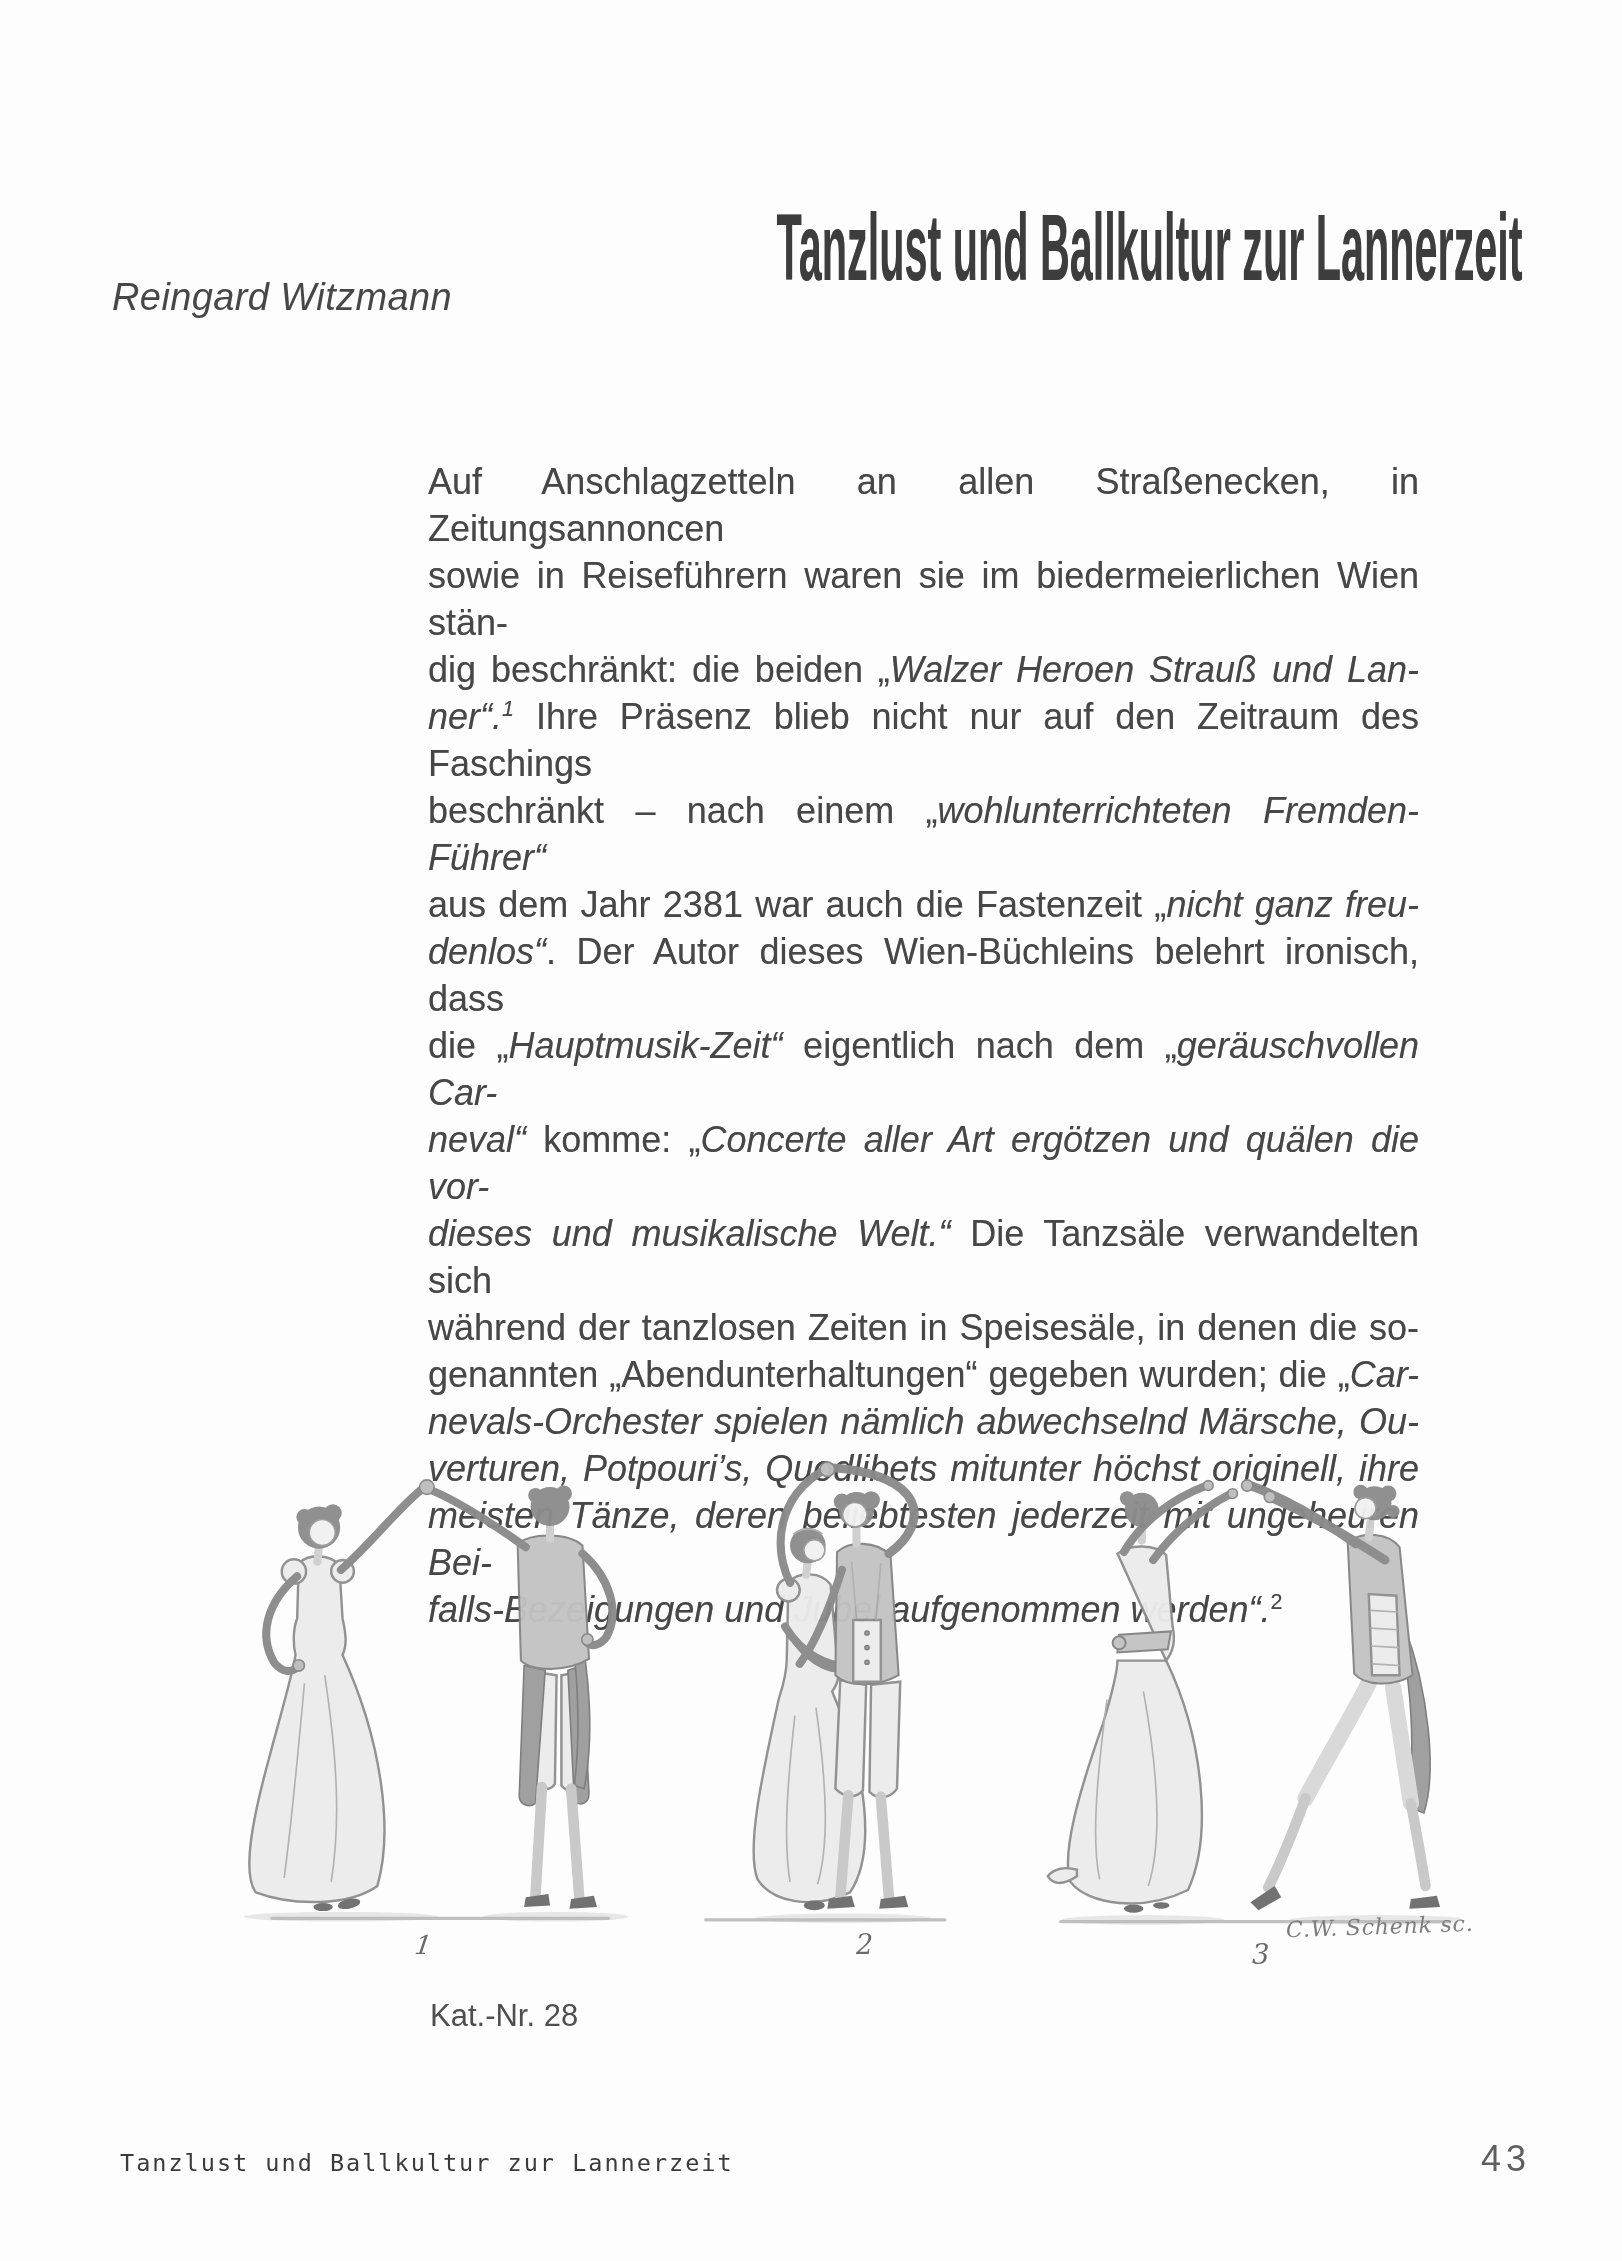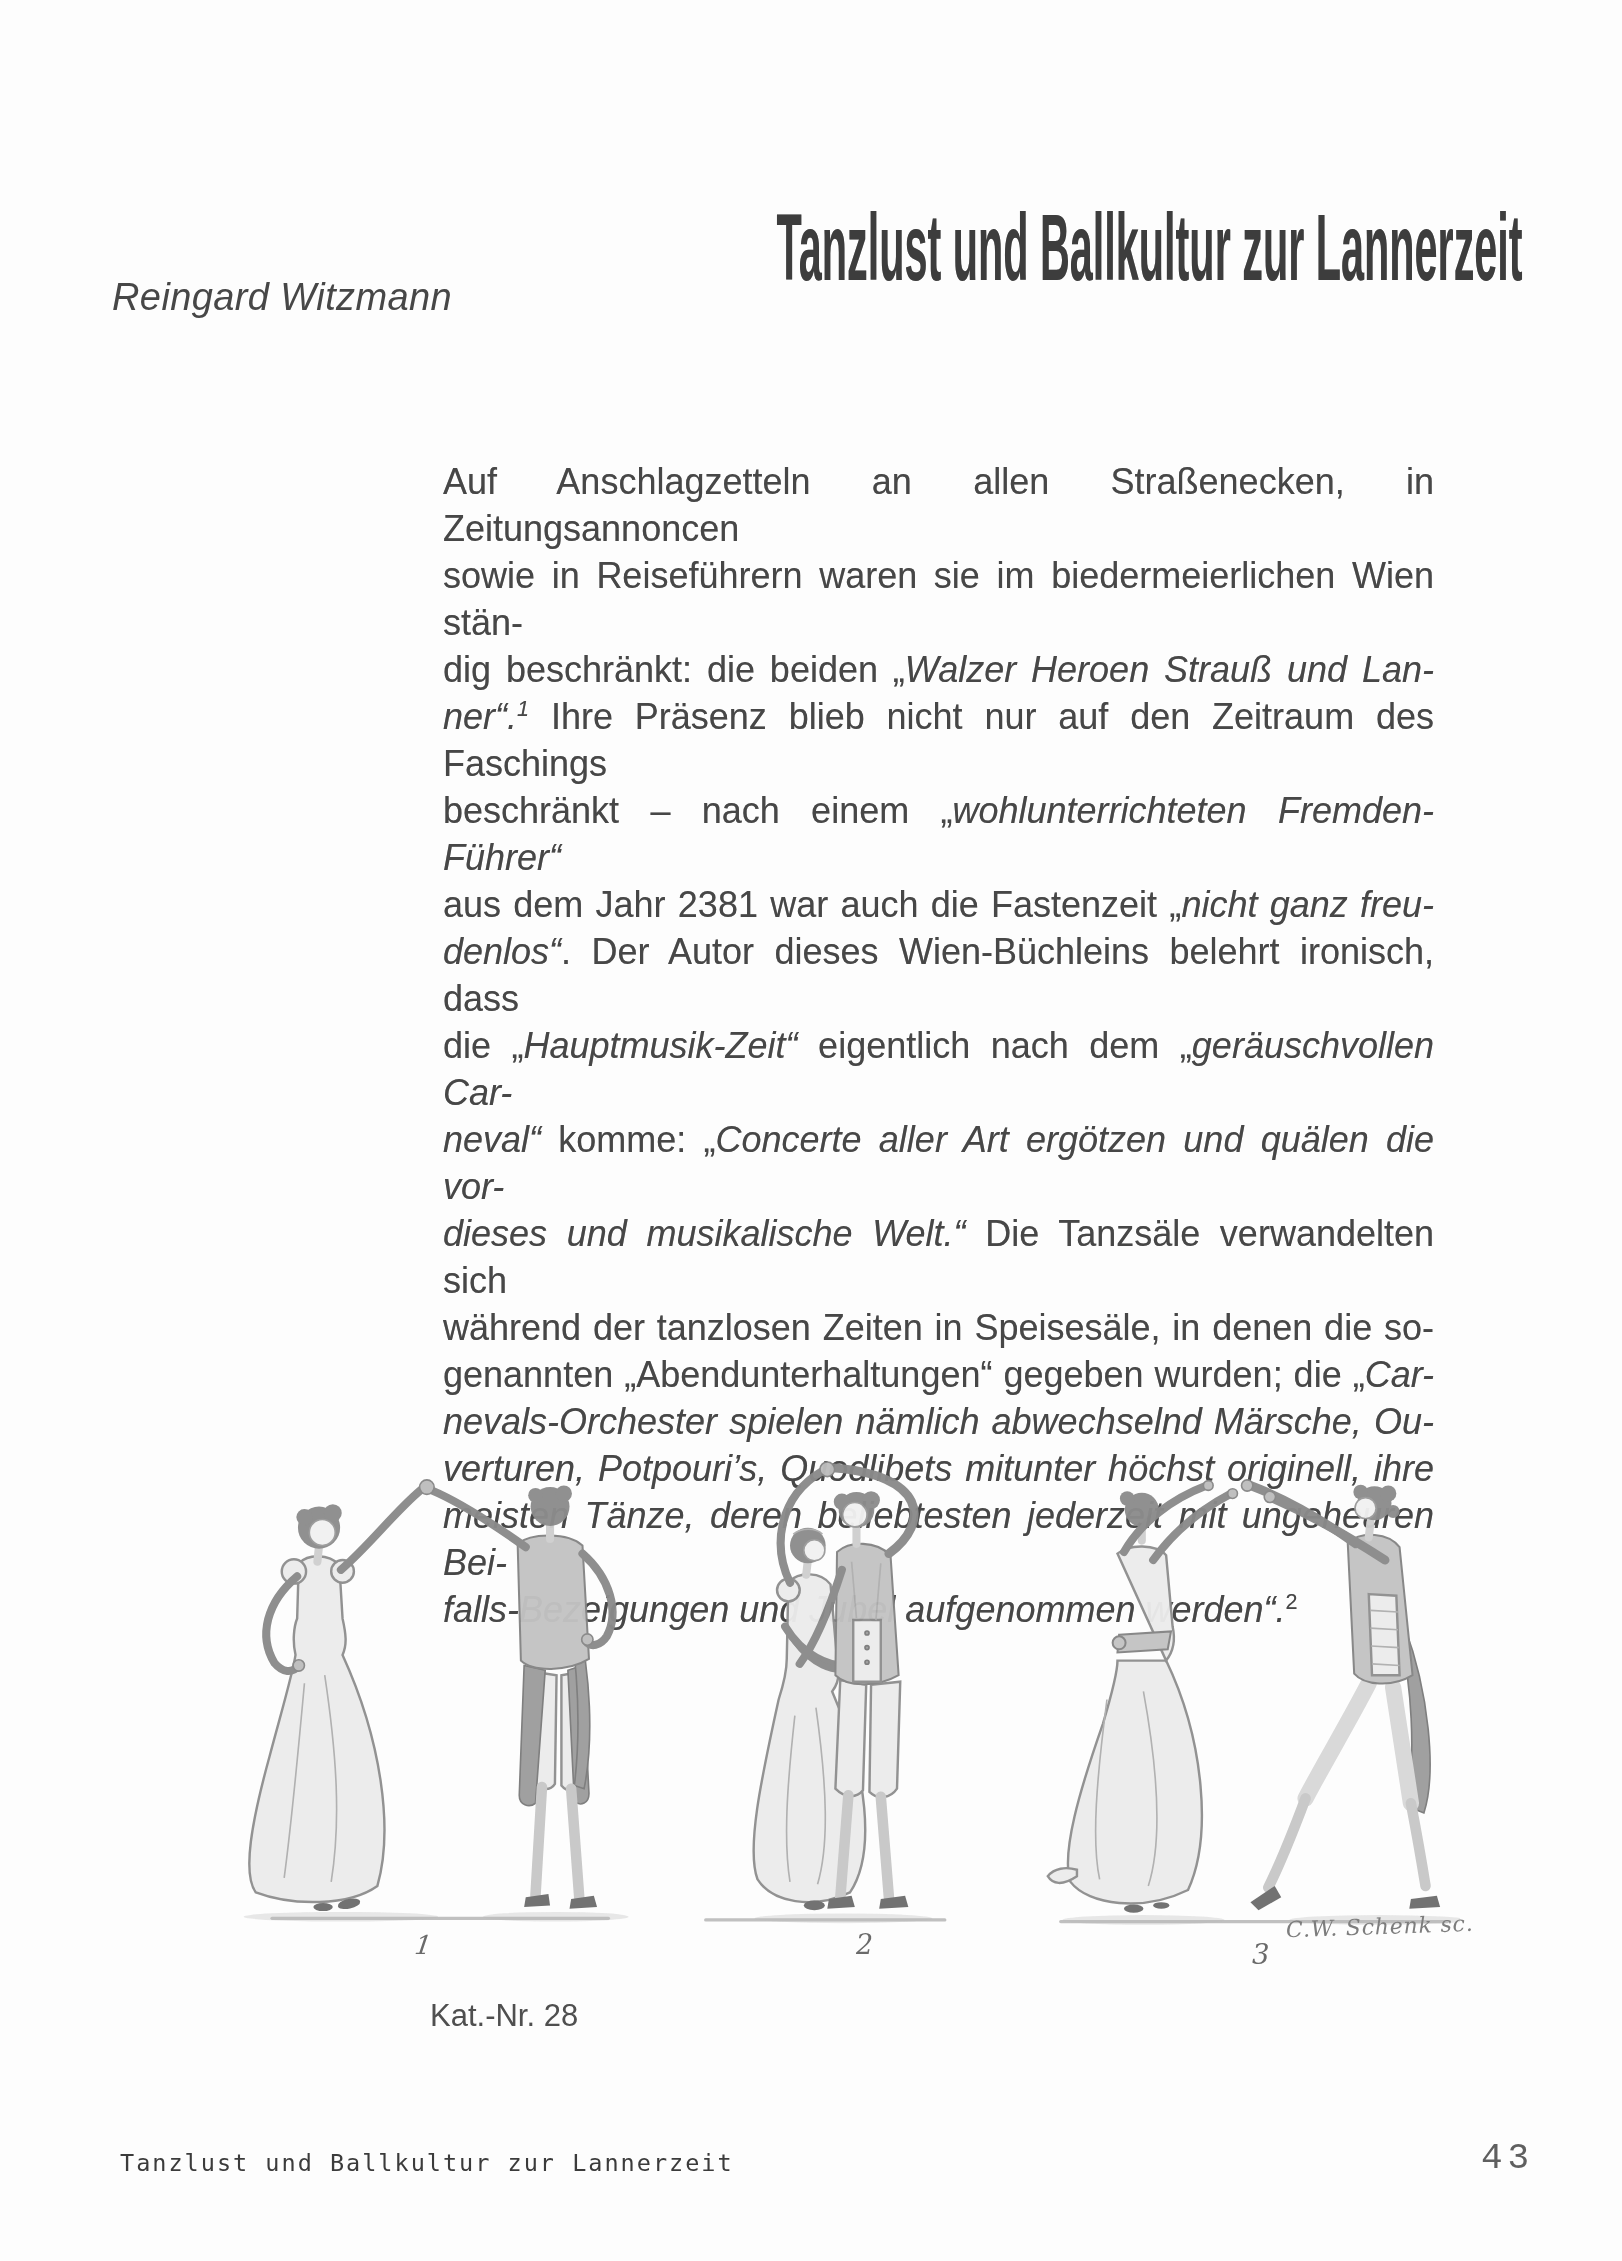--- a/index.html
+++ b/index.html
@@ -22,21 +22,20 @@
     font-size:38px;font-style:italic;color:var(--body_text,#474747);
     letter-spacing:0.4px;
     margin-top:16px;
   }
 
   
   .body-block{
     position:absolute;left:428px;top:458px;width:991px;
     font-size:36px;line-height:47px;color:var(--body_text,#474747);
     text-shadow:0 0 0.5px rgba(70,70,70,.45);
-    margin-left:15px;
   }
   .bline{text-align:justify;text-align-last:justify;white-space:normal;}
   .bline.last{text-align:left;text-align-last:auto;}
   .bline .it{font-style:italic;}
   .bline .sup{font-size:60%;vertical-align:super;line-height:0;}
 
   
   .engraving{position:absolute;left:227px;top:1432px;width:1233px;height:535px;opacity:.96;}
   .fig-num{position:absolute;font-family:"DejaVu Serif",serif;font-style:italic;color:#6a6a6a;}
   .fig-num.n1{left:415px;top:1930px;font-size:26px;transform:skewX(-8deg);}
@@ -52,21 +51,21 @@
   .caption{position:absolute;left:430px;top:1998px;font-size:31px;color:#4f4f4f;}
 
   
   .footer-title{
     position:absolute;left:120px;top:2149px;
     font-family:"DejaVu Sans Mono","Liberation Mono",monospace;
     font-size:23.5px;letter-spacing:2px;color:var(--footer_text,#3b3b3b);
   }
   .page-number{
     position:absolute;left:1481px;top:2138px;
-    font-size:36px;letter-spacing:4.9px;color:#5f5f5f;font-family:Liberation Mono, monospace;
+    font-size:36px;letter-spacing:4.9px;color:#5f5f5f;
   }
 
   
   .fl{fill:#ececec;stroke:#8e8e8e;stroke-width:3;}
   .fm{fill:#c3c3c3;stroke:#848484;stroke-width:2.5;}
   .fd{fill:#9d9d9d;stroke:#7a7a7a;stroke-width:2;}
   .hair{fill:#8c8c8c;stroke:none;}
   .face{fill:#f1f1f1;stroke:#9a9a9a;stroke-width:2;}
   .neck{stroke:#cfcfcf;stroke-width:10;stroke-linecap:round;fill:none;}
   .arm{fill:none;stroke:#8a8a8a;stroke-width:10;stroke-linecap:round;}

